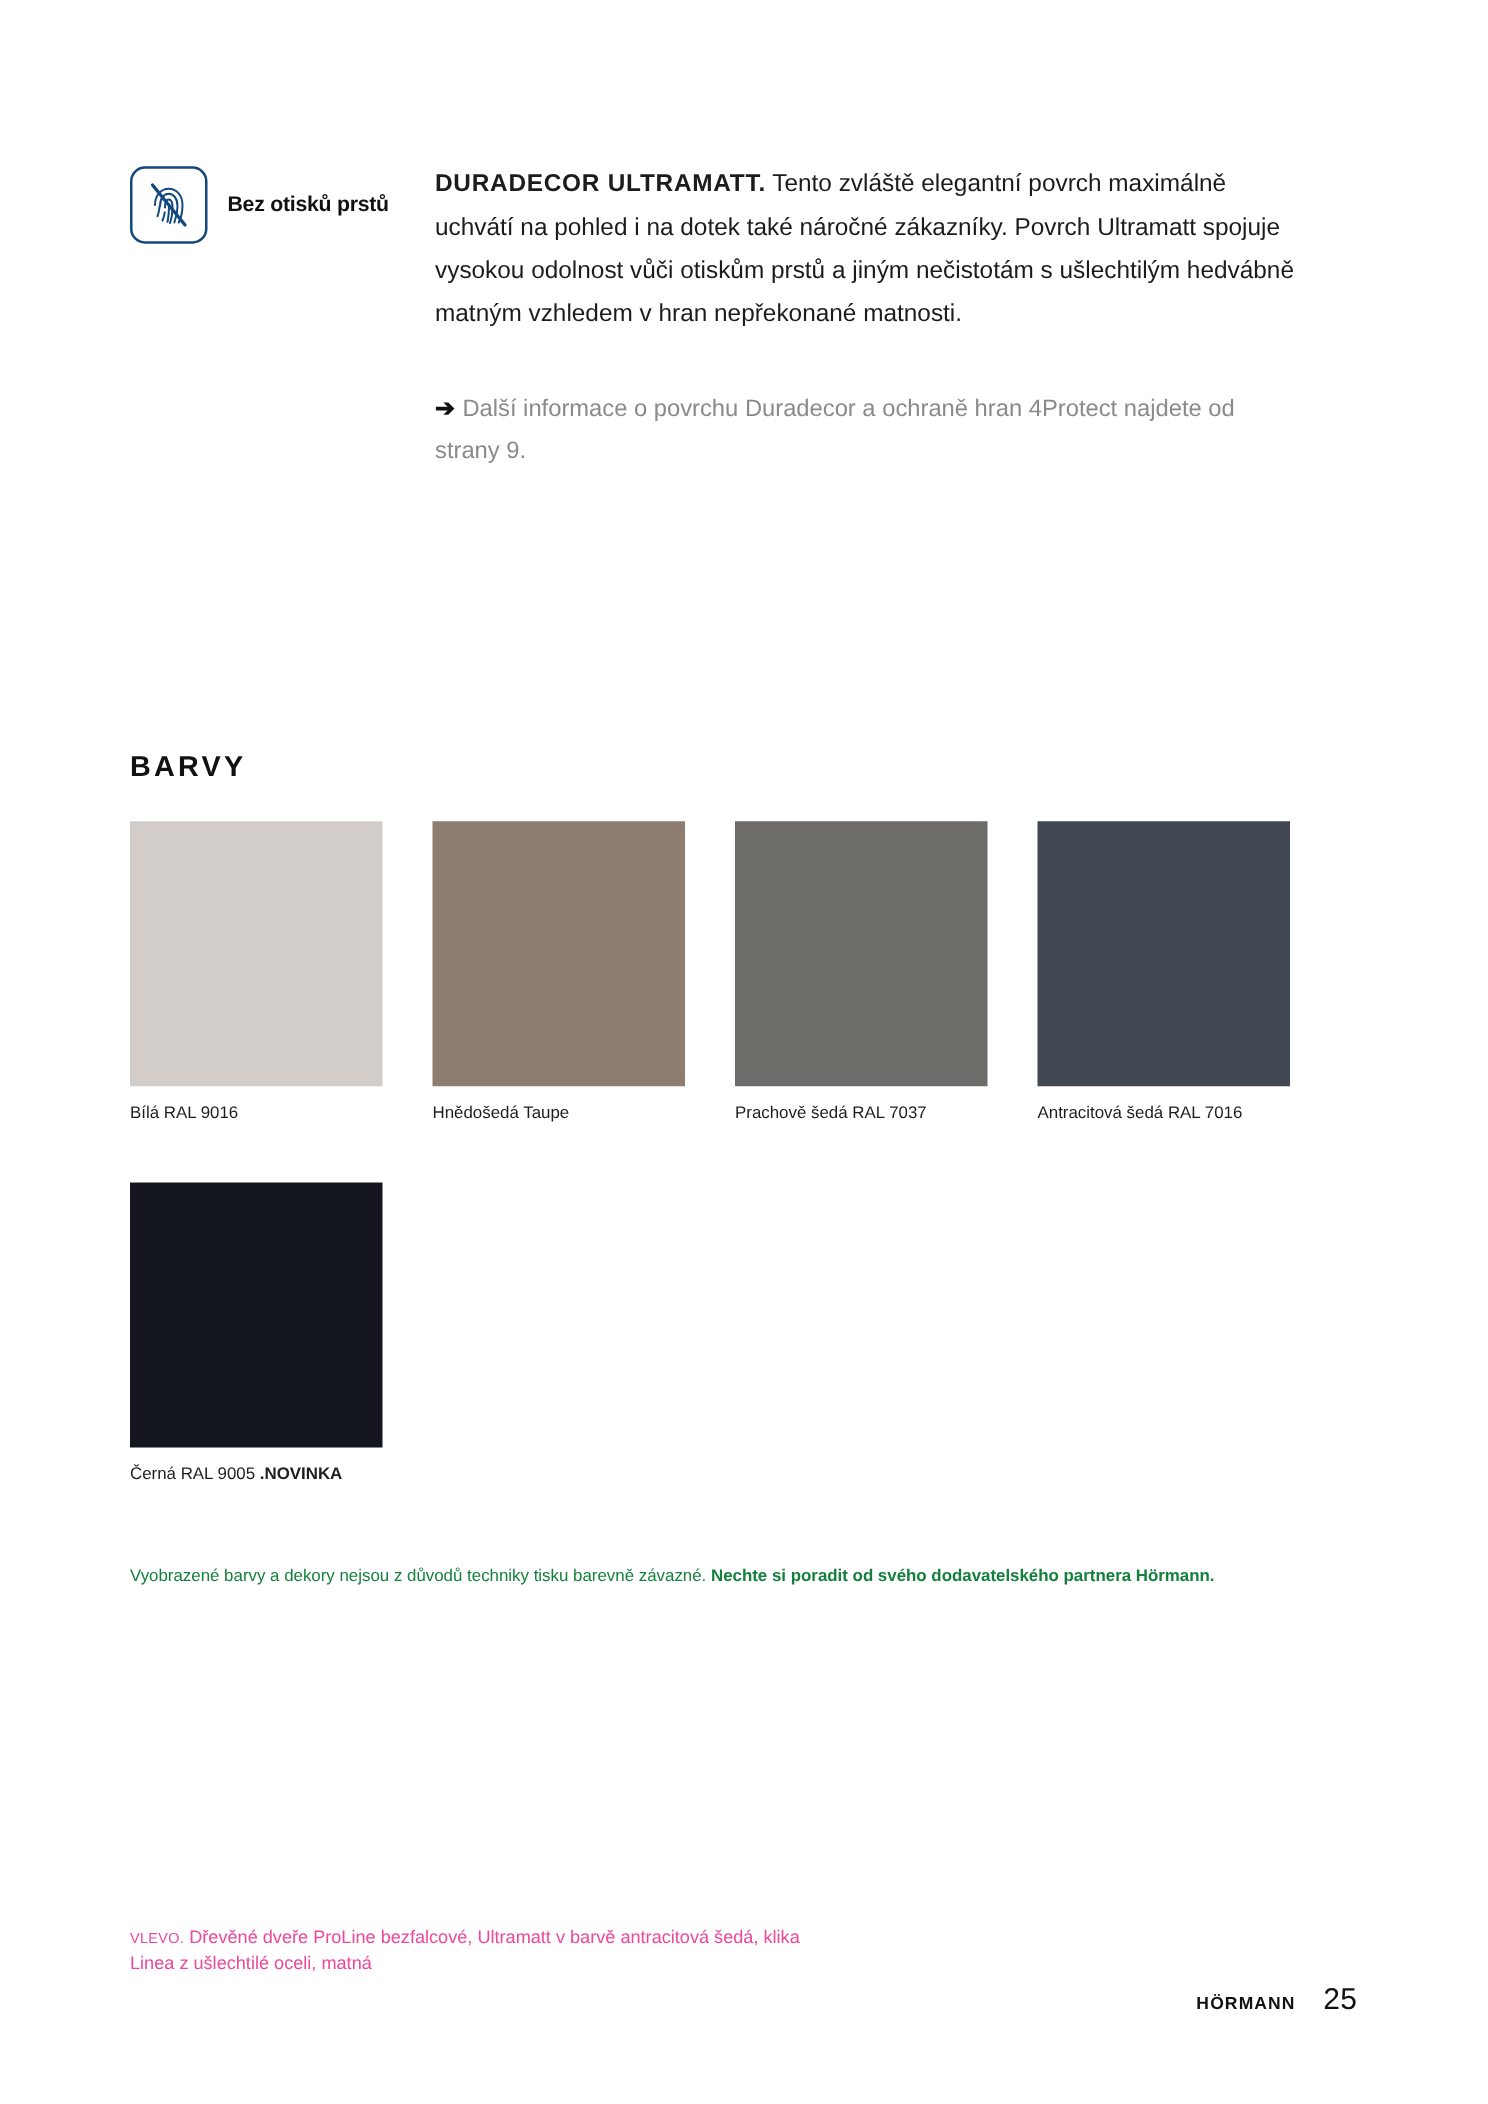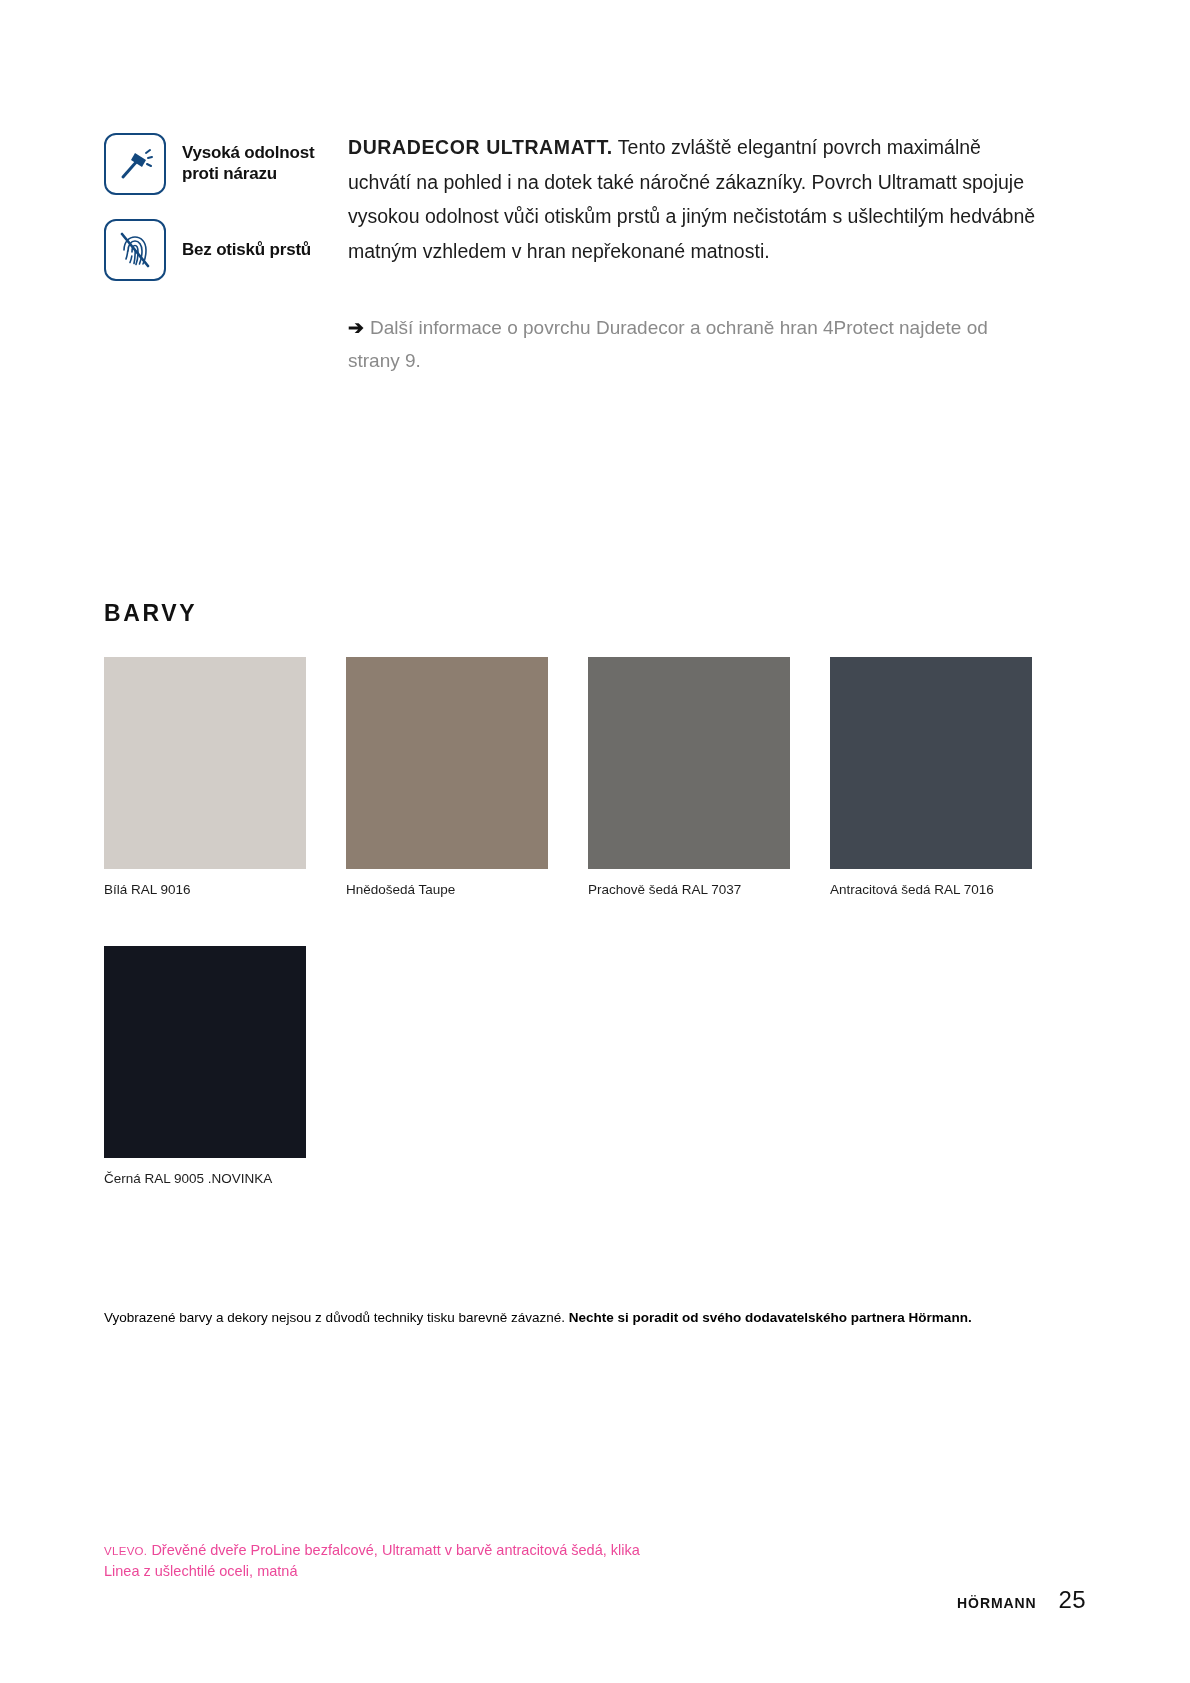--- a/index.html
+++ b/index.html
@@ -137,29 +137,29 @@
     height: 212px;
   }
 
   .swatch-label {
     margin-top: 12px;
     font-size: 13.5px;
     color: #1d1d1d;
     line-height: 1.3;
   }
   .swatch-label .new {
-    font-weight: normal;
+    font-weight: bold;
   }
 
   .disclaimer {
     position: absolute;
     left: 104px;
-    top: 1308px;
+    top: 1251px;
     font-size: 13.5px;
-    color: #000000;
+    color: #15803d;
     line-height: 1.45;
     width: 940px;
   }
   .disclaimer b { font-weight: bold; }
 
   
   .caption {
     position: absolute;
     left: 104px;
     top: 1540px;
@@ -197,39 +197,20 @@
 </style>
 </head>
 <body>
 
 <div class="page">
 
   <div class="top-section">
 
     <div class="features">
 
-      <div class="feature">
-        <span class="feature-icon">
-          <svg width="40" height="40" viewBox="0 0 40 40">
-            <g fill="none" stroke="#13487e" stroke-width="3" stroke-linecap="round">
-              <line x1="8" y1="33" x2="23" y2="16"></line>
-            </g>
-            <path d="M20 9 L31 16 L27 23 L16 16 Z" fill="#13487e"></path>
-            <g stroke="#13487e" stroke-width="2" stroke-linecap="round">
-              <line x1="31" y1="9" x2="35" y2="6"></line>
-              <line x1="33" y1="14" x2="37" y2="13"></line>
-              <line x1="32" y1="20" x2="36" y2="22"></line>
-            </g>
-          </svg>
-        </span>
-        <span class="feature-label">
-          <span>Vysoká odolnost</span><br>
-          <span>proti nárazu</span>
-        </span>
-      </div>
 
 
       <div class="feature">
         <span class="feature-icon">
           <svg width="38" height="40" viewBox="0 0 38 40">
             <g fill="none" stroke="#13487e" stroke-width="1.6" stroke-linecap="round">
               <path d="M8 20 C8 12 13 7 19 7 C25 7 30 12 30 20 C30 25 29 30 27 34"></path>
               <path d="M12 21 C12 15 15 11 19 11 C23 11 26 15 26 21 C26 26 25 30 23.5 34"></path>
               <path d="M16 22 C16 18 17.3 15.5 19 15.5 C20.7 15.5 22 18 22 22 C22 27 21.3 31 20 34.5"></path>
               <path d="M19.2 20 C19.2 24 19 29 18 33.5"></path>

